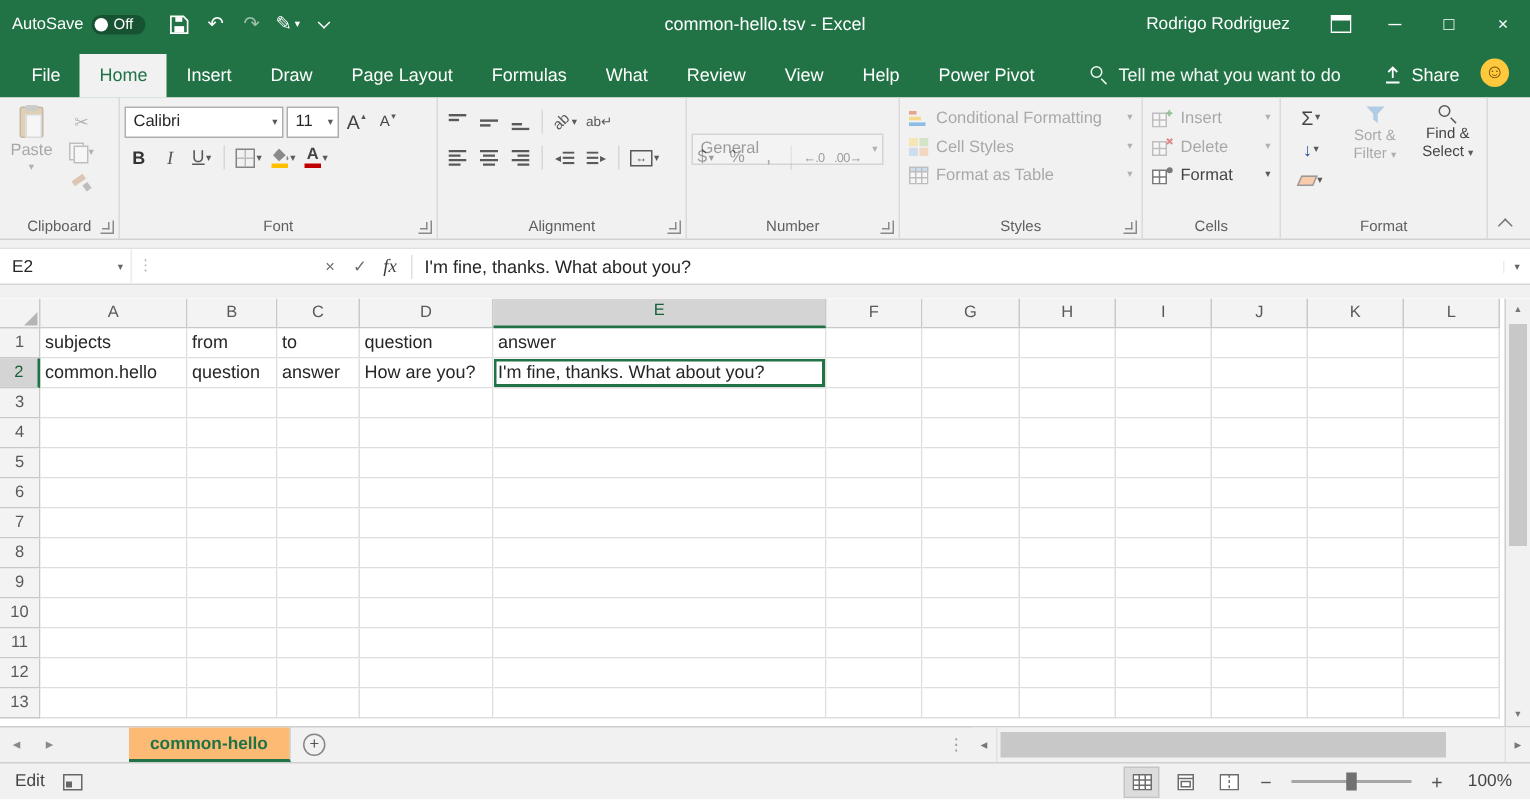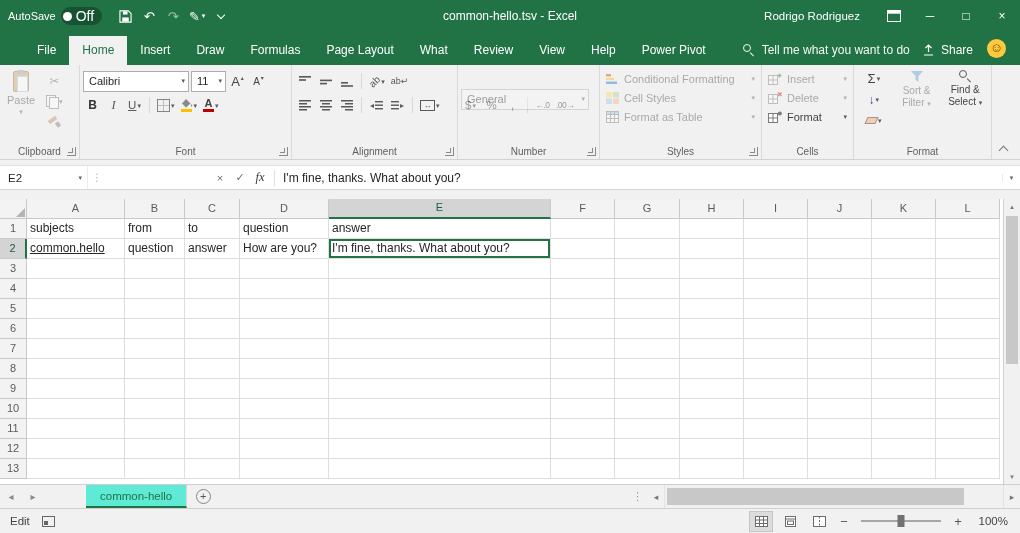--- a/index.html
+++ b/index.html
@@ -4,36 +4,36 @@
 <style>
 *{margin:0;padding:0;box-sizing:border-box;}
 html,body{width:1020px;height:533px;overflow:hidden;}
 body{font-family:"Liberation Sans","DejaVu Sans",sans-serif;font-size:12px;color:#262626;background:#fff;}
 .app{width:1020px;height:533px;display:flex;flex-direction:column;background:#fff;}
 
 
 .titlebar{height:32px;background:#217346;color:#fff;display:flex;align-items:center;position:relative;flex-shrink:0;}
 .tb-left{display:flex;align-items:center;gap:2px;padding-left:8px;z-index:2;}
 .autosave{display:flex;align-items:center;gap:5px;font-size:11px;margin-right:10px;}
-.as-pill{display:flex;align-items:center;gap:4px;background:rgba(0,0,0,.28);border-radius:9px;padding:1px 8px 1px 2px;font-size:14px;}
+.as-pill{display:flex;align-items:center;gap:4px;background:rgba(0,0,0,.28);border-radius:9px;padding:1px 8px 1px 2px;font-size:10px;}
 .as-knob{width:9px;height:9px;border-radius:50%;background:#fff;}
 .qat-btn{min-width:22px;height:22px;display:inline-flex;align-items:center;justify-content:center;font-size:13px;color:#fff;gap:2px;}
 .qat-btn.dim{opacity:.55;}
 .mini{font-size:7px;}
 .chev-down{width:6px;height:6px;border-right:1.3px solid #fff;border-bottom:1.3px solid #fff;transform:rotate(45deg);display:inline-block;margin-top:-3px;}
 .chev-up{width:7px;height:7px;border-left:1.3px solid #777;border-top:1.3px solid #777;transform:rotate(45deg);display:inline-block;margin-top:4px;}
 .tb-title{position:absolute;left:0;right:0;text-align:center;font-size:12px;pointer-events:none;z-index:1;}
 .tb-right{margin-left:auto;display:flex;align-items:center;z-index:2;}
 .tb-user{font-size:11.5px;margin-right:16px;}
 .tb-ico{width:36px;height:32px;display:inline-flex;align-items:center;justify-content:center;}
 .win-btn{width:36px;height:32px;display:inline-flex;align-items:center;justify-content:center;font-size:12px;}
 
 
 .tabrow{height:33px;background:#217346;display:flex;align-items:flex-end;color:#fff;flex-shrink:0;}
-.rtabs{display:flex;align-items:flex-end;padding-left:24px;}
+.rtabs{display:flex;align-items:flex-end;padding-left:8px;}
 .rtab{padding:7px 13px 8px;font-size:12px;white-space:nowrap;}
 .rtab.active{background:#f1f1f1;color:#217346;}
 .tellme{display:flex;align-items:center;gap:7px;font-size:12px;margin:0 0 8px 24px;opacity:.95;}
 .mag{width:12px;height:12px;position:relative;display:inline-block;}
 .mag::before{content:"";position:absolute;left:0;top:0;width:6px;height:6px;border:1.4px solid #fff;border-radius:50%;}
 .mag::after{content:"";position:absolute;left:7.5px;top:8px;width:4.5px;height:1.4px;background:#fff;transform:rotate(45deg);transform-origin:left center;}
 .mag.dark::before{border-color:#595959;}
 .mag.dark::after{background:#595959;}
 .tb-spacer{flex:1;}
 .share{display:flex;align-items:center;gap:6px;font-size:12px;margin:0 14px 8px 0;}
@@ -136,21 +136,21 @@
 .vscroll{position:absolute;top:0;right:0;bottom:0;width:17px;background:#f1f1f1;border-left:1px solid #d0d0d0;display:flex;flex-direction:column;align-items:center;}
 .vs-arrow{height:15px;line-height:15px;font-size:7px;color:#777;}
 .vs-track{flex:1;width:100%;position:relative;}
 .vs-thumb{position:absolute;left:2px;right:2px;top:2px;height:58%;background:#c8c8c8;}
 
 
 .sheetbar{height:24px;background:#f1f1f1;border-top:1px solid #cfcfcf;display:flex;align-items:stretch;flex-shrink:0;}
 .sb-nav{width:22px;display:flex;align-items:center;justify-content:center;color:#8a8a8a;font-size:10px;}
 .stabs{display:flex;margin-left:42px;}
 .stab{padding:0 14px;display:flex;align-items:center;font-size:11.5px;color:#444;border-right:1px solid #d6d6d6;}
-.stab.active{background:#5eead4;color:#217346;font-weight:400;border-bottom:2px solid #217346;}
+.stab.active{background:#fdba74;color:#217346;font-weight:700;border-bottom:2px solid #217346;}
 .add-sheet{width:32px;display:flex;align-items:center;justify-content:center;}
 .add-sheet .circle{width:15px;height:15px;border:1px solid #868686;border-radius:50%;color:#555;font-size:11px;line-height:13px;text-align:center;}
 .sb-fill{flex:1;}
 .sb-grip{display:flex;align-items:center;color:#9a9a9a;font-size:11px;padding:0 5px;}
 .hscroll{width:372px;display:flex;align-items:center;background:#f1f1f1;}
 .hs-arrow{width:16px;text-align:center;color:#777;font-size:9px;}
 .hs-track{flex:1;height:100%;position:relative;border-left:1px solid #e2e2e2;border-right:1px solid #e2e2e2;}
 .hs-thumb{position:absolute;top:3px;bottom:3px;left:2px;width:88%;background:#c8c8c8;}
 
 
@@ -211,22 +211,22 @@
       <span class="win-btn">×</span>
     </div>
   </div>
 
   <div class="tabrow">
     <div class="rtabs" id="ribbon-tabs">
         <div class="rtab">File</div>
         <div class="rtab active">Home</div>
         <div class="rtab">Insert</div>
         <div class="rtab">Draw</div>
+        <div class="rtab">Page Layout</div>
         <div class="rtab">Formulas</div>
-        <div class="rtab">Page Layout</div>
         <div class="rtab">What</div>
         <div class="rtab">Review</div>
         <div class="rtab">View</div>
         <div class="rtab">Help</div>
         <div class="rtab">Power Pivot</div>
       </div>
     <div class="tellme">
       <span class="mag"></span>
       <span>Tell me what you want to do</span>
     </div>
@@ -579,21 +579,21 @@
           <div class="cell" style="width: 64px;"></div>
           <div class="cell" style="width: 65px;"></div>
           <div class="cell" style="width: 64px;"></div>
           <div class="cell" style="width: 64px;"></div>
           <div class="cell" style="width: 64px;"></div>
           <div class="cell" style="width: 64px;"></div>
           <div class="cell" style="width: 64px;"></div>
         </div>
         <div class="grow">
           <div class="rowh sel">2</div>
-          <div class="cell" style="width: 98px; text-decoration: underline;">common.hello</div>
+          <div class="cell" style="width: 98px;">common.hello</div>
           <div class="cell" style="width: 60px;">question</div>
           <div class="cell" style="width: 55px;">answer</div>
           <div class="cell" style="width: 89px;">How are you?</div>
           <div class="cell active" style="width: 222px;">I'm fine, thanks. What about you?</div>
           <div class="cell" style="width: 64px;"></div>
           <div class="cell" style="width: 65px;"></div>
           <div class="cell" style="width: 64px;"></div>
           <div class="cell" style="width: 64px;"></div>
           <div class="cell" style="width: 64px;"></div>
           <div class="cell" style="width: 64px;"></div>

